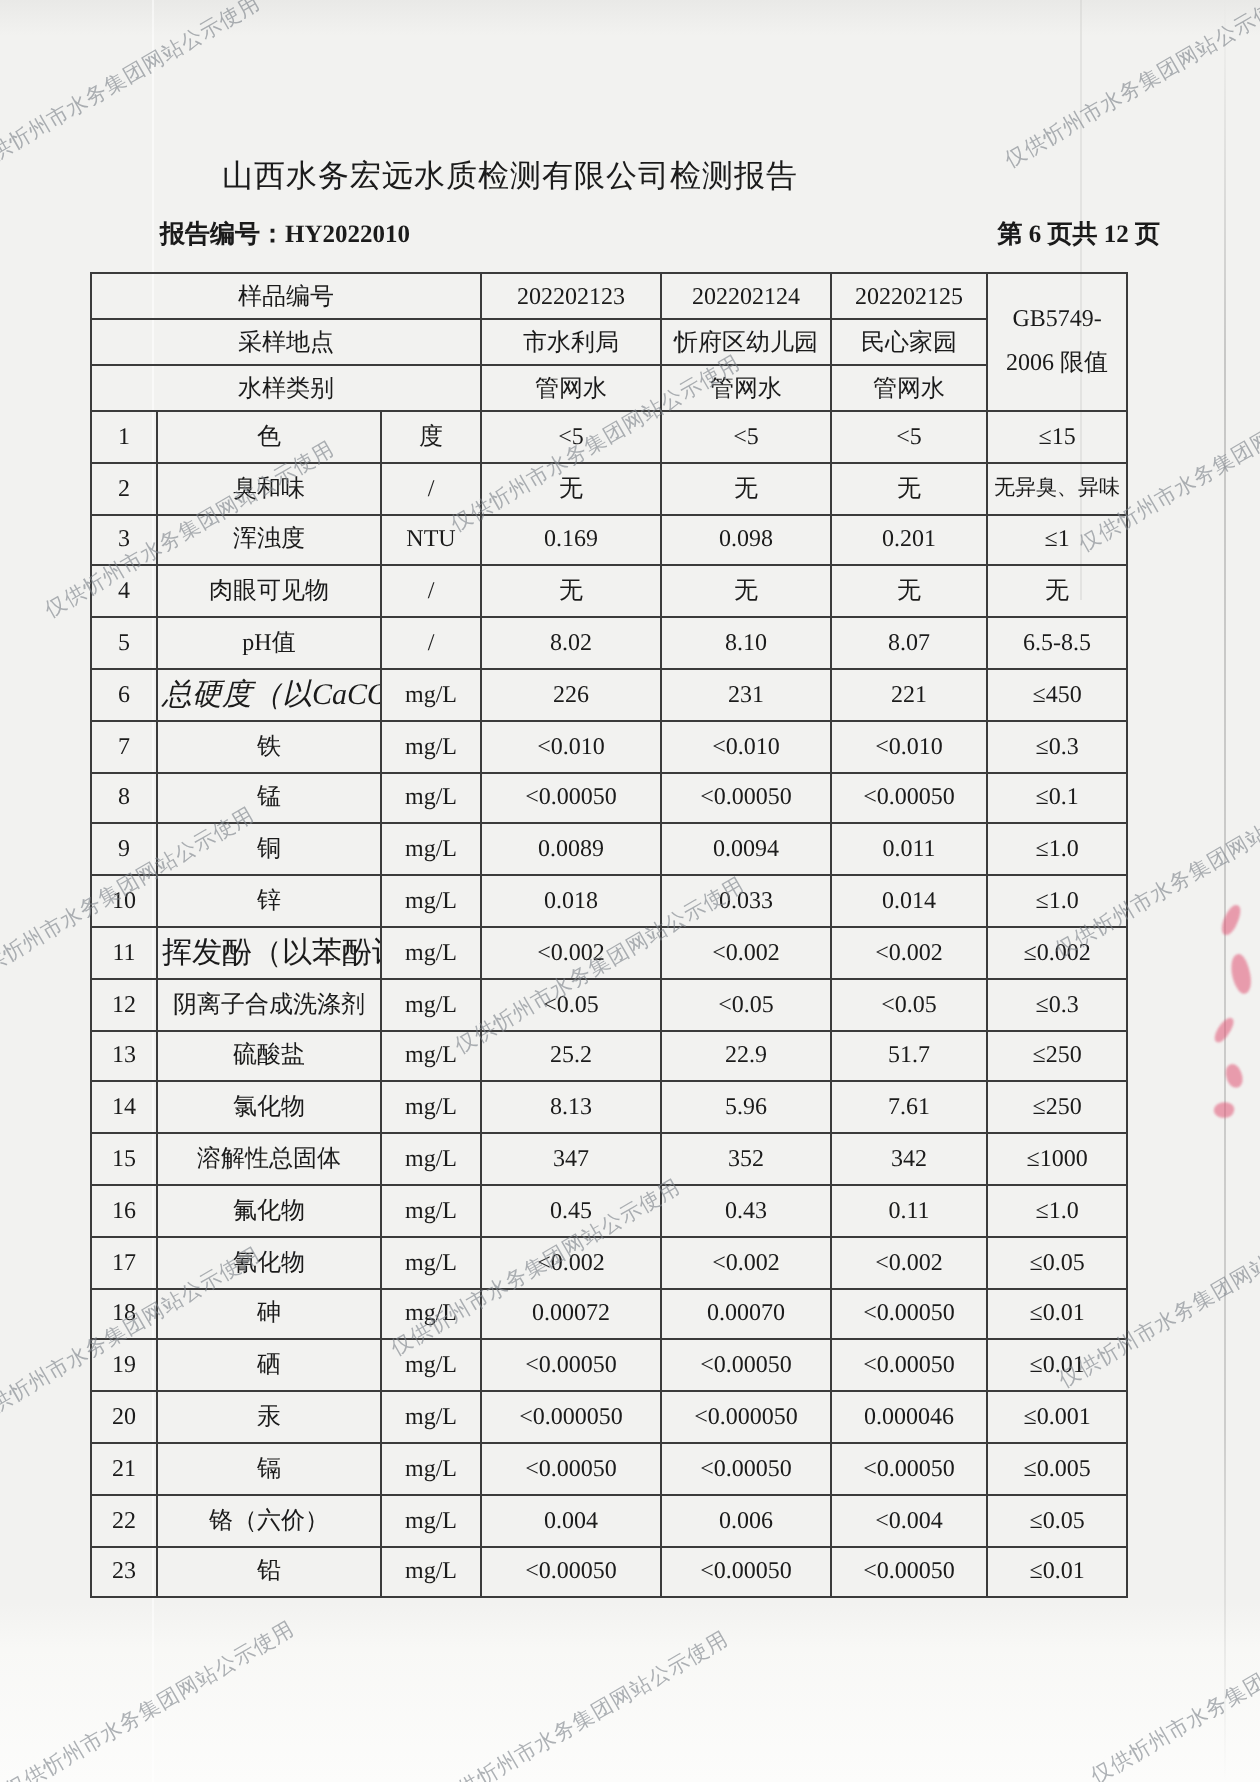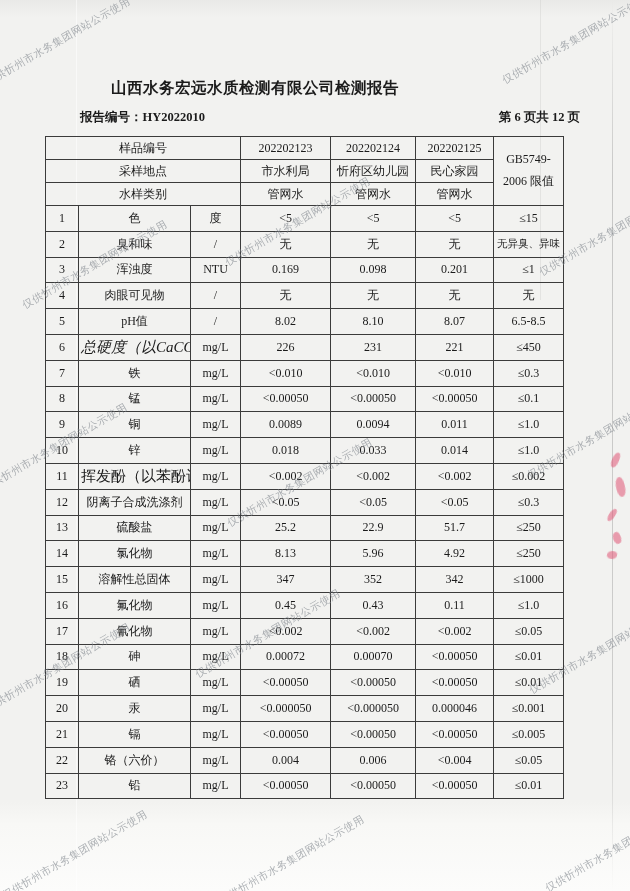--- a/index.html
+++ b/index.html
@@ -13,21 +13,21 @@
     color:var(--ink);
     background:linear-gradient(180deg,#e9e9e7 0%,var(--paper) 2%,var(--paper) 90%,#f8f8f6 92.5%,#fcfcfb 100%);
   }
   .scan-line{position:absolute;top:0;bottom:0;width:1px;pointer-events:none;}
   .scan-line.right-edge{left:612px;background:linear-gradient(180deg,rgba(0,0,0,0) 0%,rgba(120,120,120,.35) 20%,rgba(120,120,120,.3) 80%,rgba(0,0,0,0) 100%);}
   .scan-line.fold-a{left:76px;background:rgba(255,255,255,.5);}
   .scan-line.fold-b{left:540px;background:rgba(200,200,198,.35);height:300px;bottom:auto;}
 
   .title{
     position:absolute;top:78px;left:0;width:510px;text-align:center;
-    font-size:15.5px;font-weight:bold;letter-spacing:.5px;
+    font-size:15.5px;font-weight:normal;letter-spacing:.5px;
   }
   .meta{
     position:absolute;top:109px;left:48px;width:500px;
     display:flex;justify-content:space-between;
     font-size:12.5px;font-weight:bold;margin-left:32px;
   }
 
   table.report{
     position:absolute;left:45px;top:136px;width:518px;
     border-collapse:collapse;table-layout:fixed;
@@ -221,21 +221,21 @@
         <td class="c4">22.9</td>
         <td class="c5">51.7</td>
         <td class="c6">≤250</td>
       </tr>
       <tr>
         <td class="c0">14</td>
         <td class="c1">氯化物</td>
         <td class="c2">mg/L</td>
         <td class="c3">8.13</td>
         <td class="c4">5.96</td>
-        <td class="c5">4.92</td>
+        <td class="c5">7.61</td>
         <td class="c6">≤250</td>
       </tr>
       <tr>
         <td class="c0">15</td>
         <td class="c1">溶解性总固体</td>
         <td class="c2">mg/L</td>
         <td class="c3">347</td>
         <td class="c4">352</td>
         <td class="c5">342</td>
         <td class="c6">≤1000</td>

